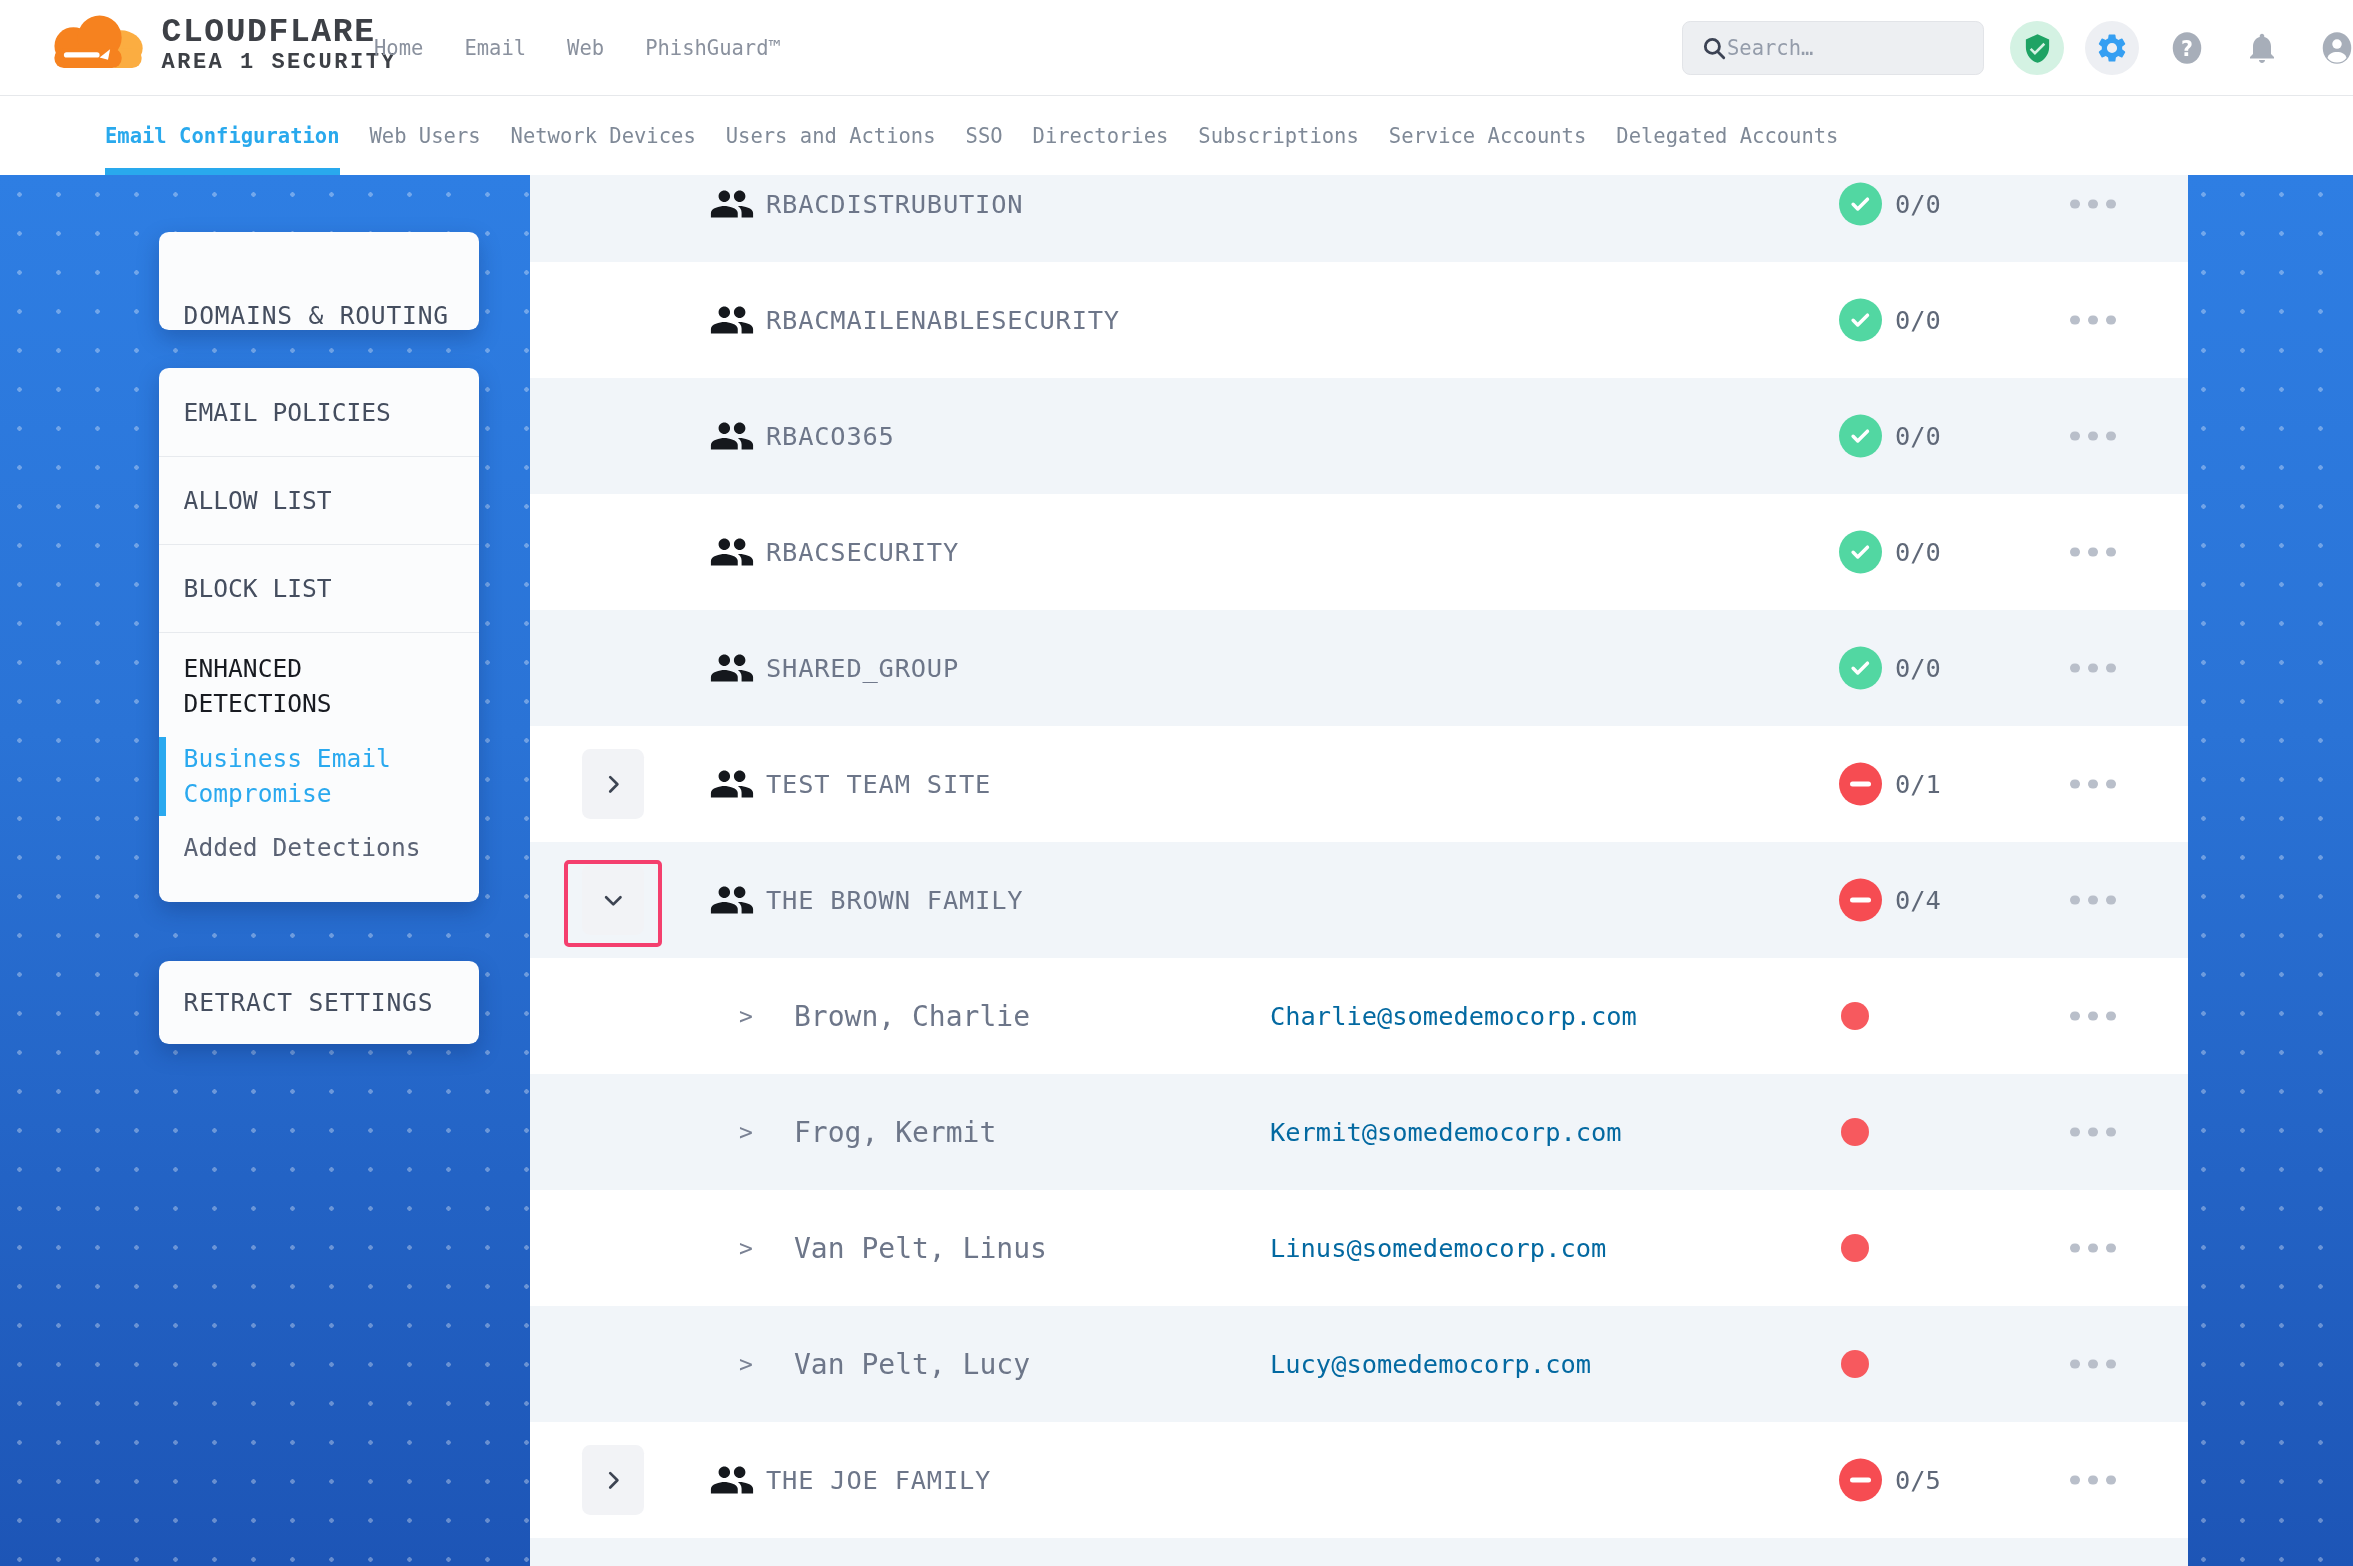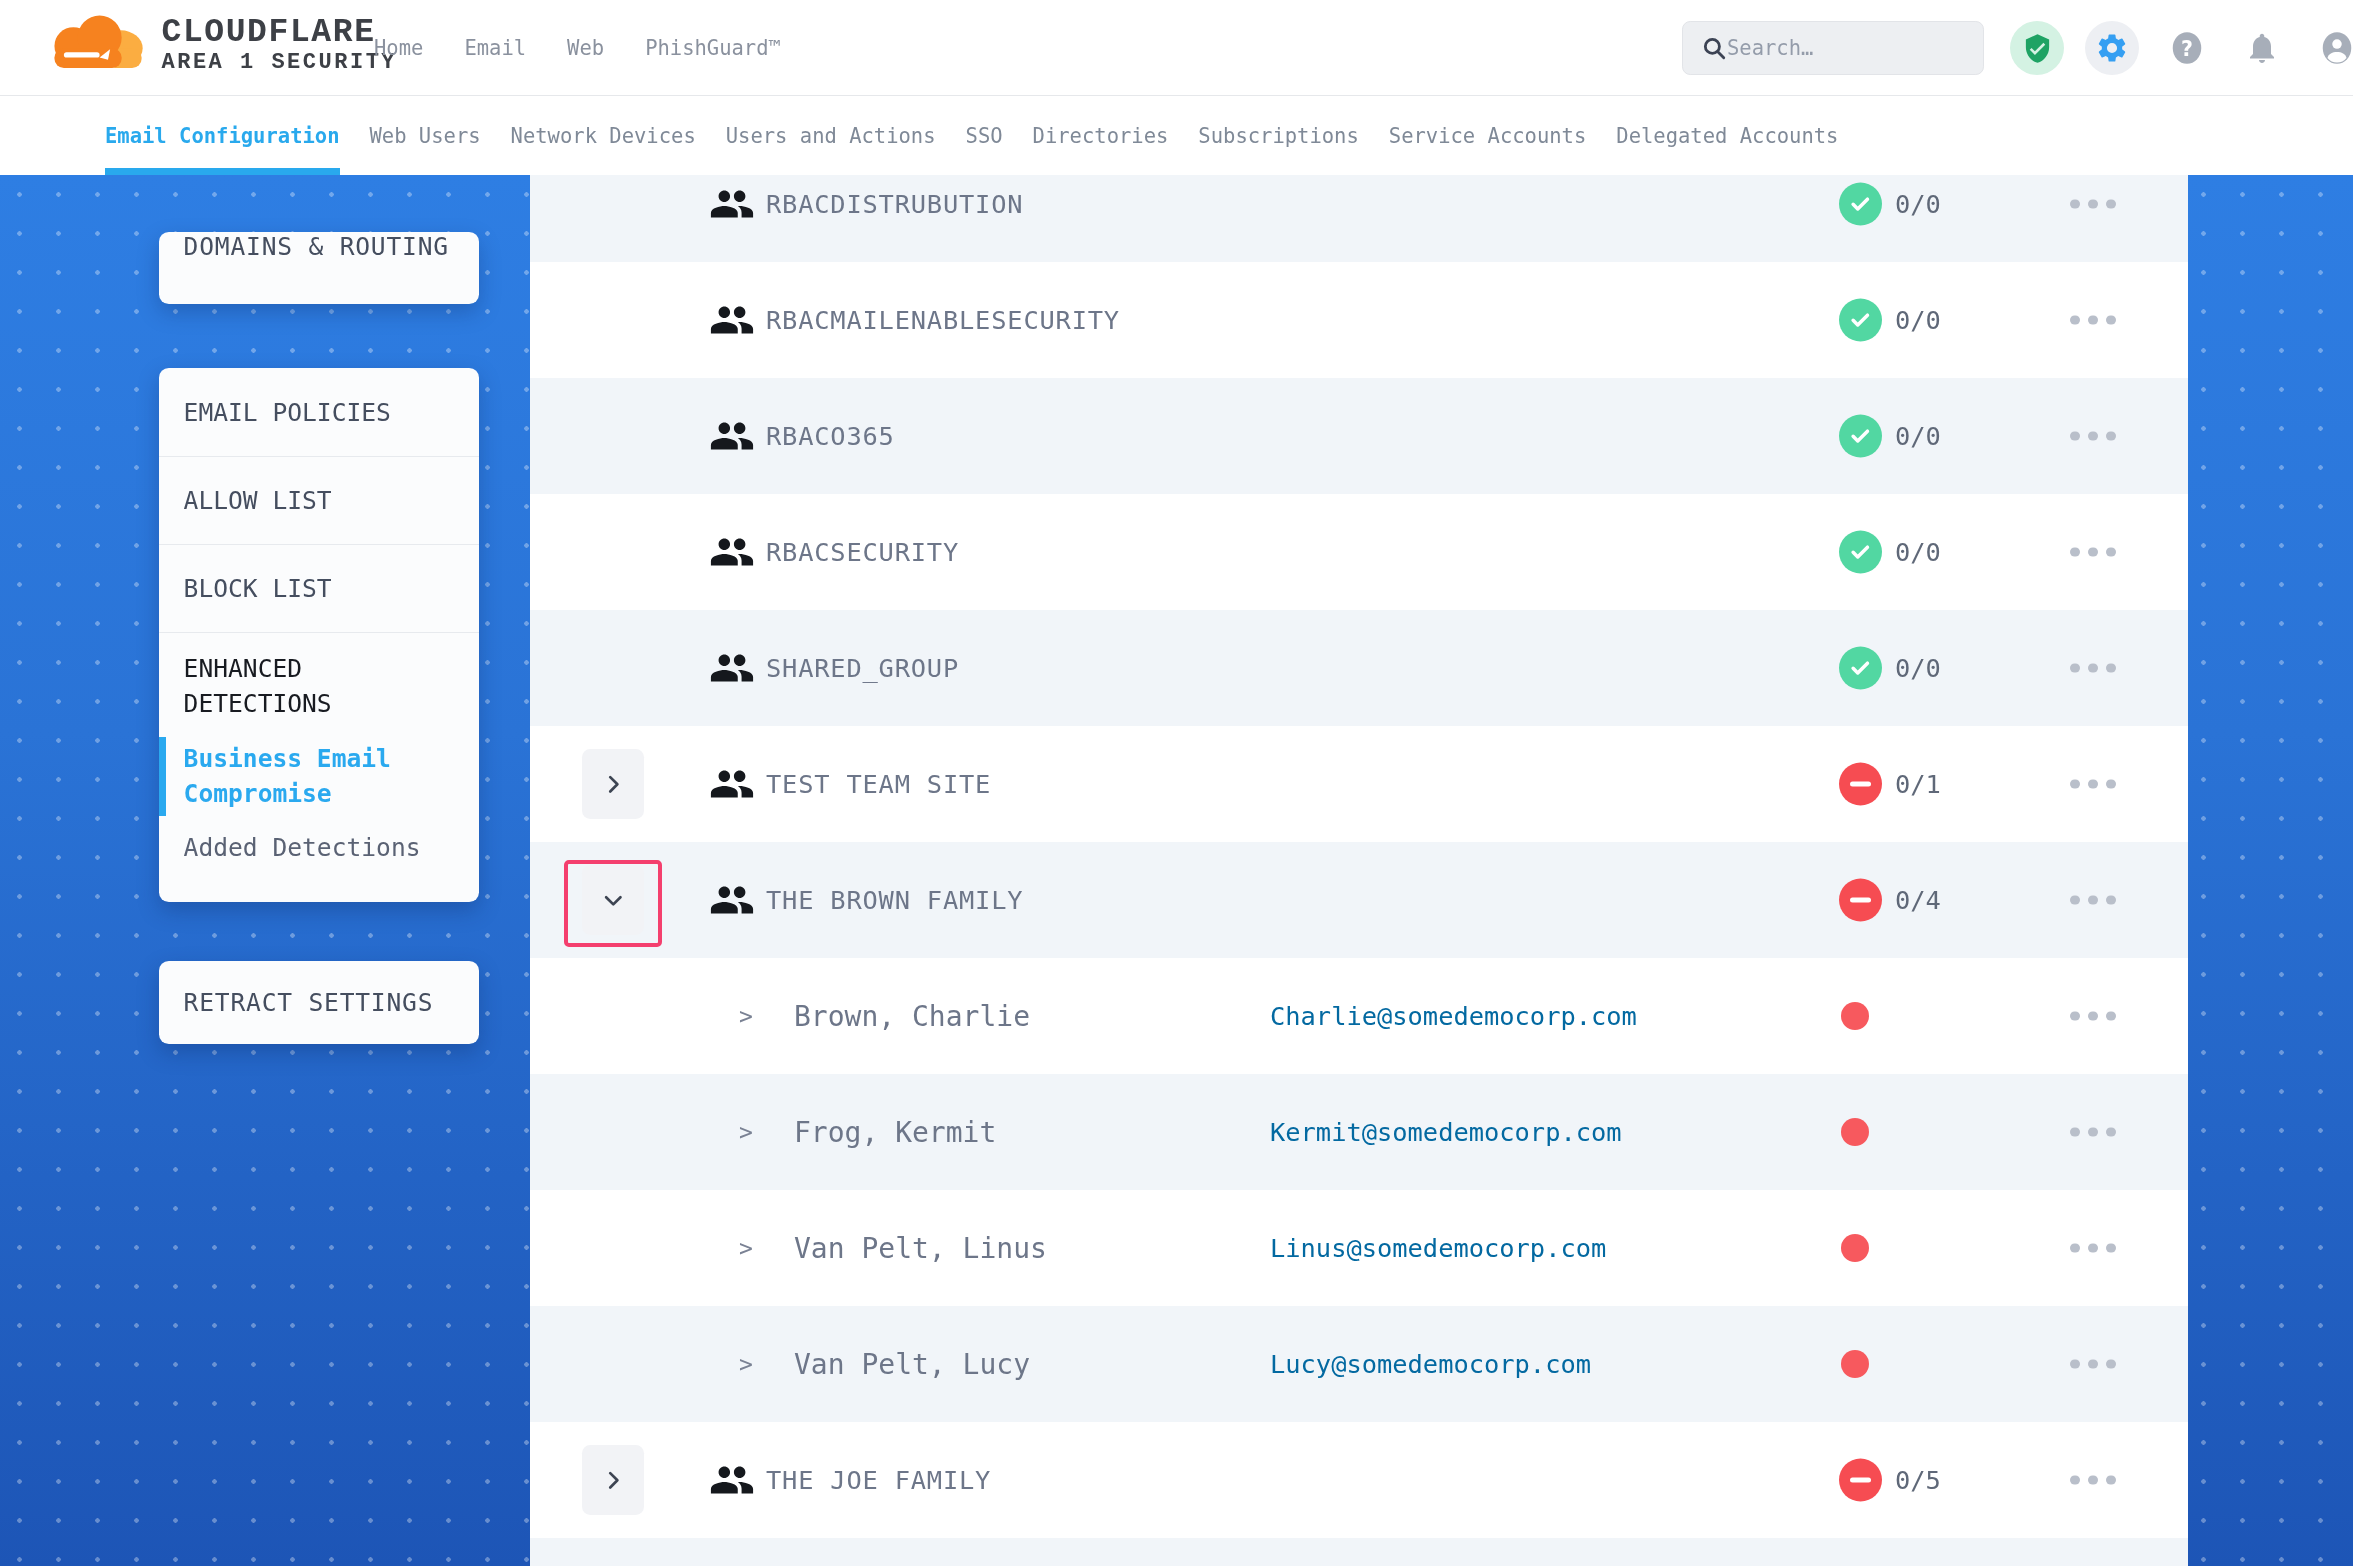--- a/index.html
+++ b/index.html
@@ -47,29 +47,29 @@
       radial-gradient(circle, rgba(255,255,255,.33) 2px, rgba(255,255,255,0) 2.5px),
       linear-gradient(180deg,#2e7ee3 0%, #2a73d6 40%, #1d55b6 100%);
     background-size:39px 39px, 100% 100%;
   }
   
   .sidebar{ position:absolute; left:159px; top:0; width:320px; }
   .card{
     background:#fbfcfd; border-radius:9.8px; box-shadow:0 8.2px 21px rgba(10,35,90,.28);
     color:#454e5f; overflow:hidden;
   }
-  .card-domains{ position:absolute; top:57px; left:0; width:320px; height:72px; display:flex; align-items:flex-start; padding-left:24.6px; }
+  .card-domains{ position:absolute; top:57px; left:0; width:320px; height:98px; display:flex; align-items:flex-end; padding-left:24.6px; }
   .card-label{ font-size:24.6px; letter-spacing:0.8px; }
   .card-policies{ position:absolute; top:193px; left:0; width:320px; height:534px; }
   .policy-item{ height:88px; display:flex; align-items:center; padding-left:24.6px; font-size:24.6px; cursor:pointer; }
   .policy-item + .policy-item{ border-top:1.6px solid #e7eaee; }
   .enh-section{ border-top:1.6px solid #e7eaee; position:relative; padding:18px 19.7px 0 24.6px; }
   .enh-title{ font-size:24.6px; line-height:35px; color:#181b21; width:229px; }
   .enh-link{ position:relative; font-size:24.6px; line-height:35px; margin-top:19.7px; color:#5a6274; cursor:pointer; width:246px; }
-  .enh-link.active{ color:#2aa9ef; font-weight:bold; }
+  .enh-link.active{ color:#2aa9ef; font-weight:normal; }
   .accent-bar{ position:absolute; left:-24.6px; top:-3.3px; width:6.6px; height:79px; background:#2aa9ef; }
   .card-retract{ position:absolute; top:786px; left:0; width:320px; height:83px; display:flex; align-items:center; padding-left:24.6px; }
   
   .panel{
     position:absolute; left:530px; top:0; width:1658px; height:1392px;
     background:#fff; overflow:hidden;
   }
   .rows{ margin-top:-29px; }
   .row{ position:relative; height:116px; background:#fff; }
   .row.tint{ background:#f1f5f9; }

